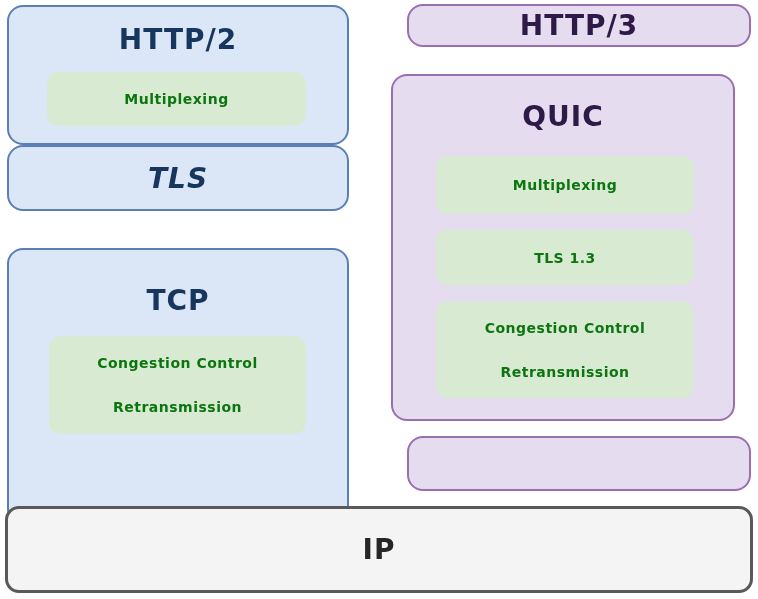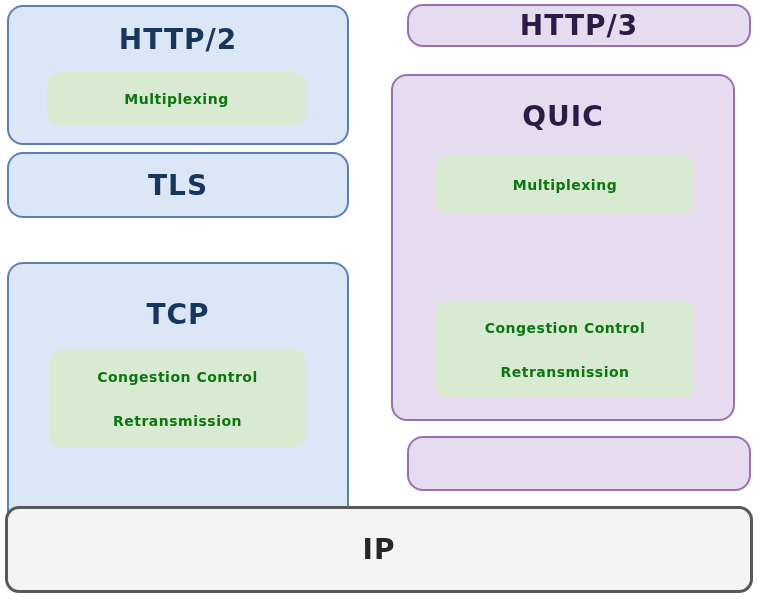--- a/index.html
+++ b/index.html
@@ -77,40 +77,43 @@
 
 <div id="diagram">
 
   <div class="box blue-box" style="left:7px; top:5px; width:342px; height:140px;">
     <div class="top-title layer-title" style="top:16px;">HTTP/2</div>
     <div class="chip" style="left:38px; top:65px; width:259px; height:54px;">
       <span class="line">Multiplexing</span>
     </div>
   </div>
 
-  <div class="box blue-box center-label" style="left:7px; top:152px; width:342px; height:66px;">
+  <div class="box blue-box center-label" style="left:7px; top:145px; width:342px; height:66px;font-style:italic;">
     <span class="layer-title">TLS</span>
   </div>
 
-  <div class="box blue-box" style="left:7px; top:262px; width:342px; height:277px;">
+  <div class="box blue-box" style="left:7px; top:248px; width:342px; height:277px;">
     <div class="top-title layer-title" style="top:34px;">TCP</div>
     <div class="chip" style="left:40px; top:86px; width:257px; height:98px;">
       <span class="line">Congestion Control</span>
       <span class="line">Retransmission</span>
     </div>
   </div>
 
   <div class="box purple-box center-label" style="left:407px; top:4px; width:344px; height:43px;">
     <span class="layer-title">HTTP/3</span>
   </div>
 
   <div class="box purple-box" style="left:391px; top:74px; width:344px; height:347px;">
     <div class="top-title layer-title" style="top:24px;">QUIC</div>
     <div class="chip" style="left:43px; top:80px; width:258px; height:58px;">
       <span class="line">Multiplexing</span>
+    </div>
+    <div class="chip" style="left:43px; top:154px; width:258px; height:55px;">
+      <span class="line">TLS 1.3</span>
     </div>
     <div class="chip" style="left:43px; top:225px; width:258px; height:97px;">
       <span class="line">Congestion Control</span>
       <span class="line">Retransmission</span>
     </div>
   </div>
 
   <div class="box purple-box center-label" style="left:407px; top:436px; width:344px; height:55px;">
     <span class="layer-title"></span>
   </div>

